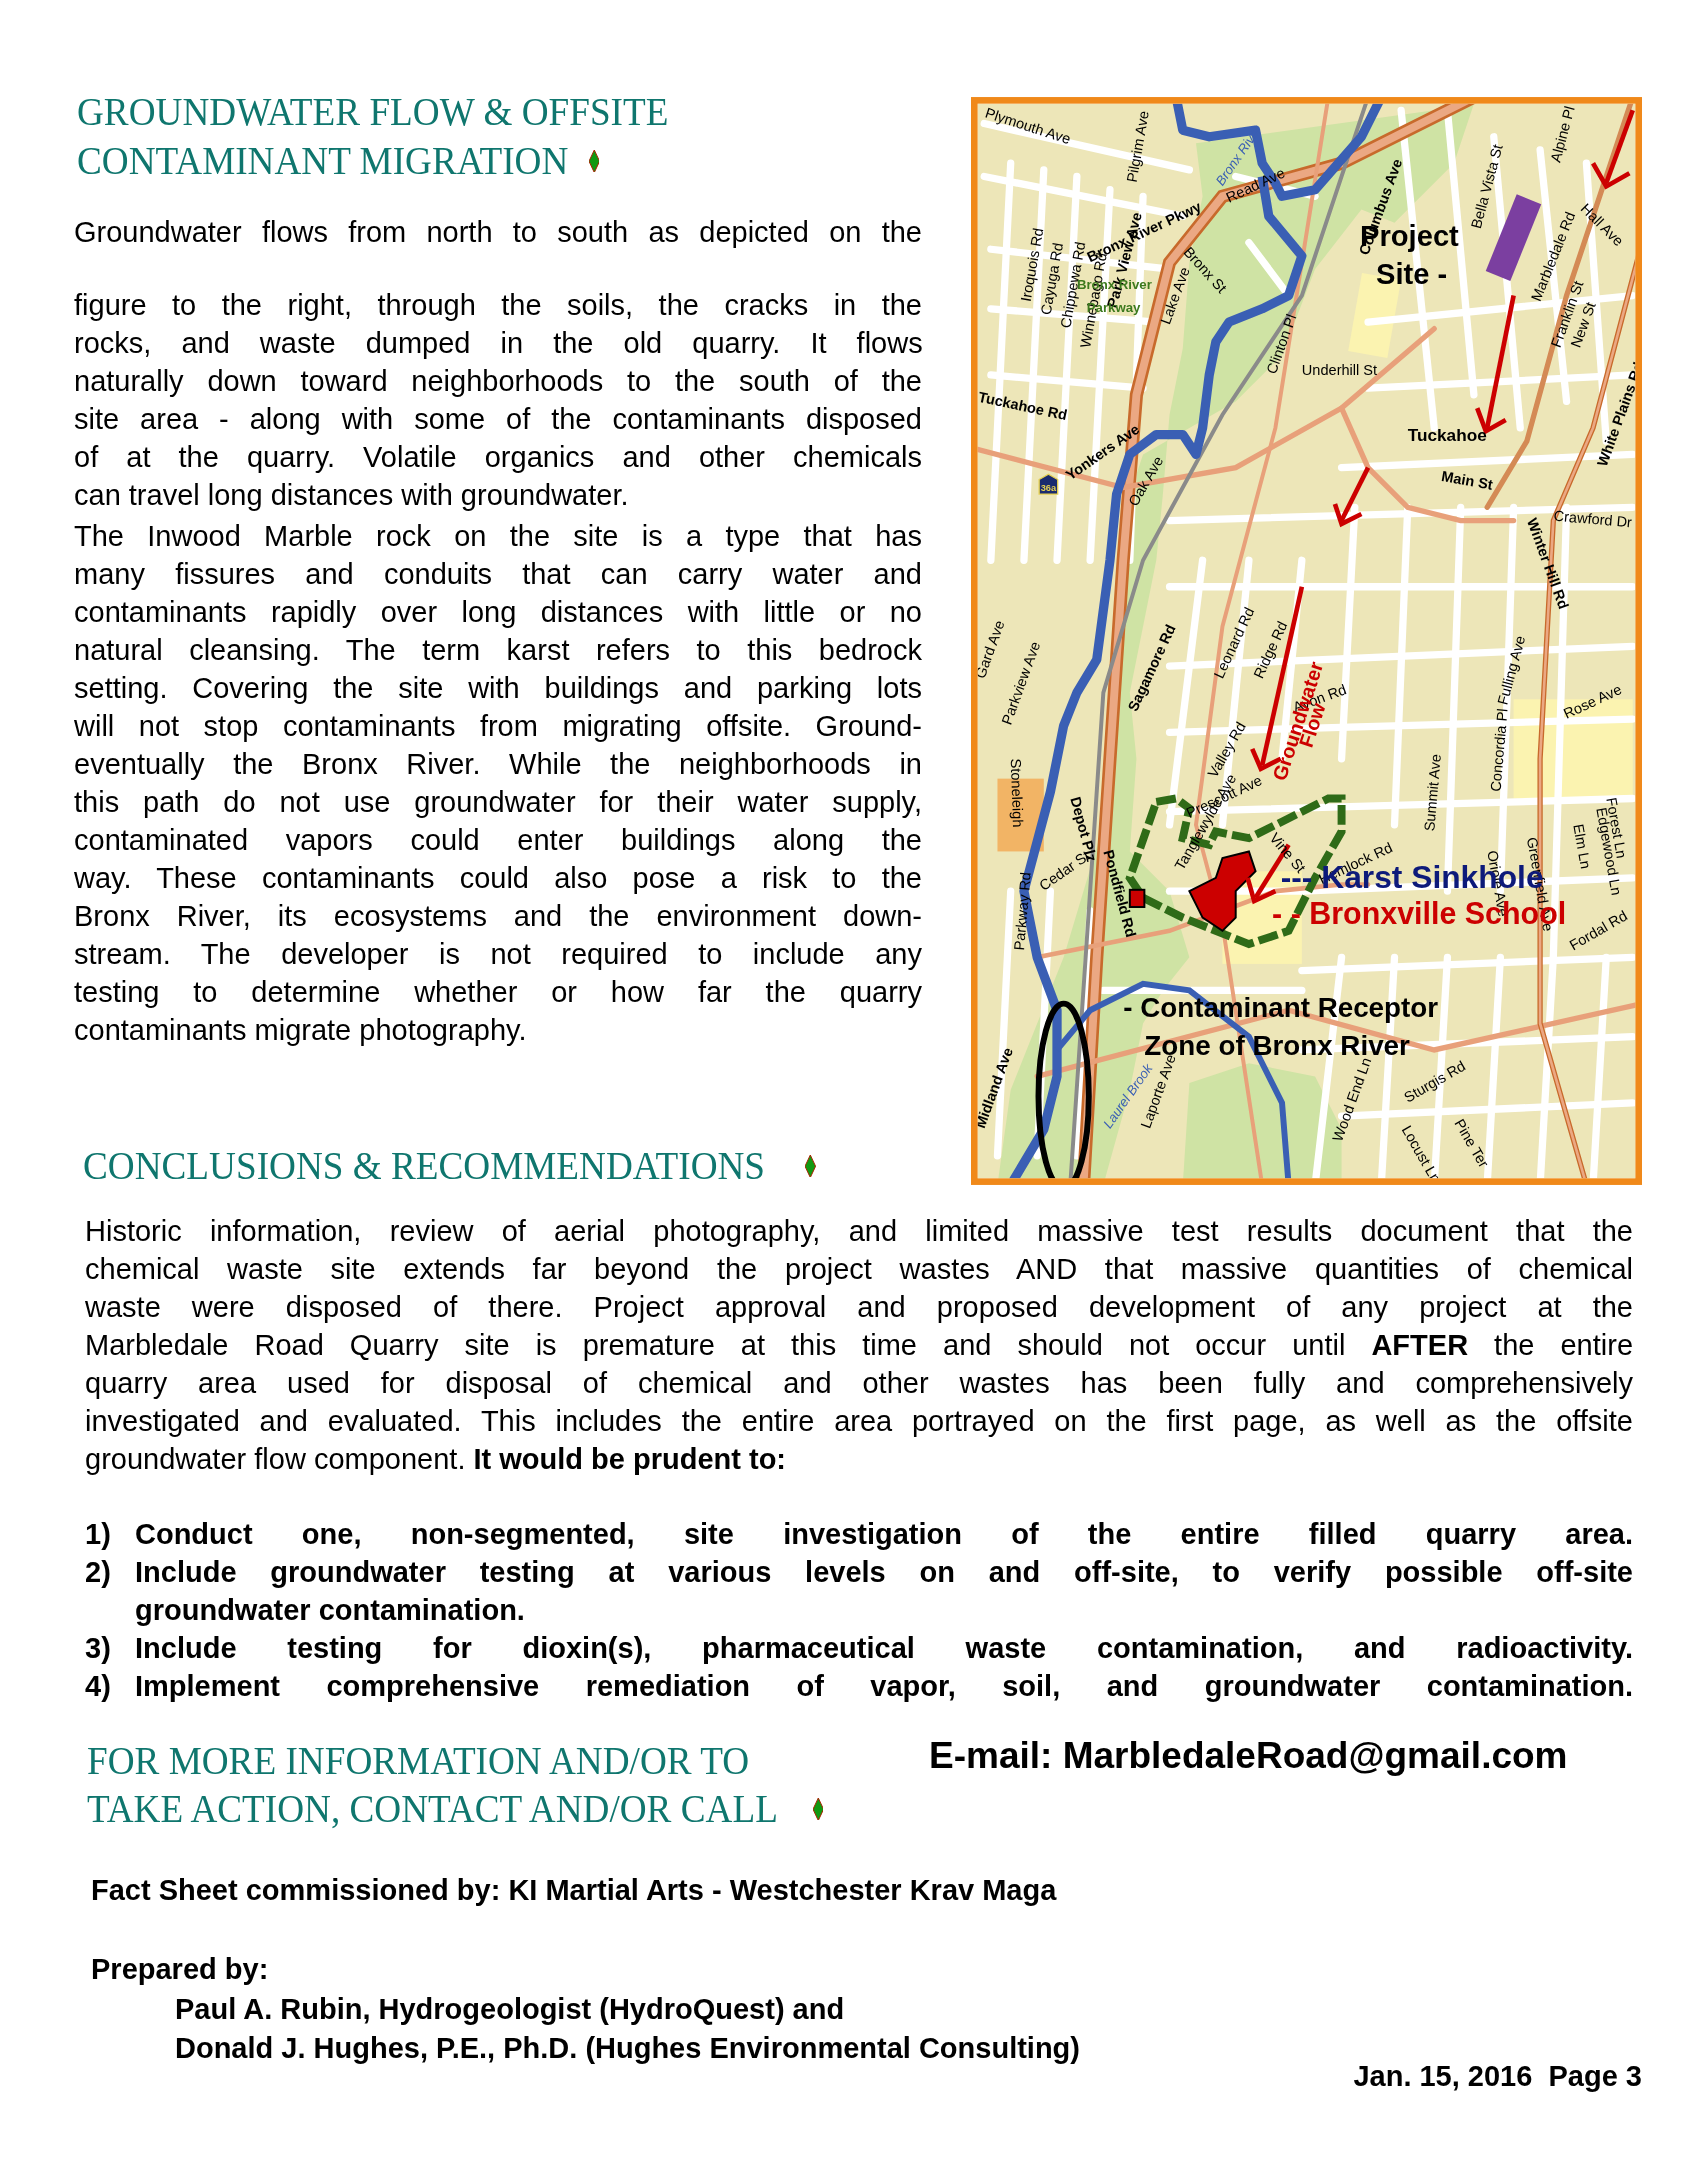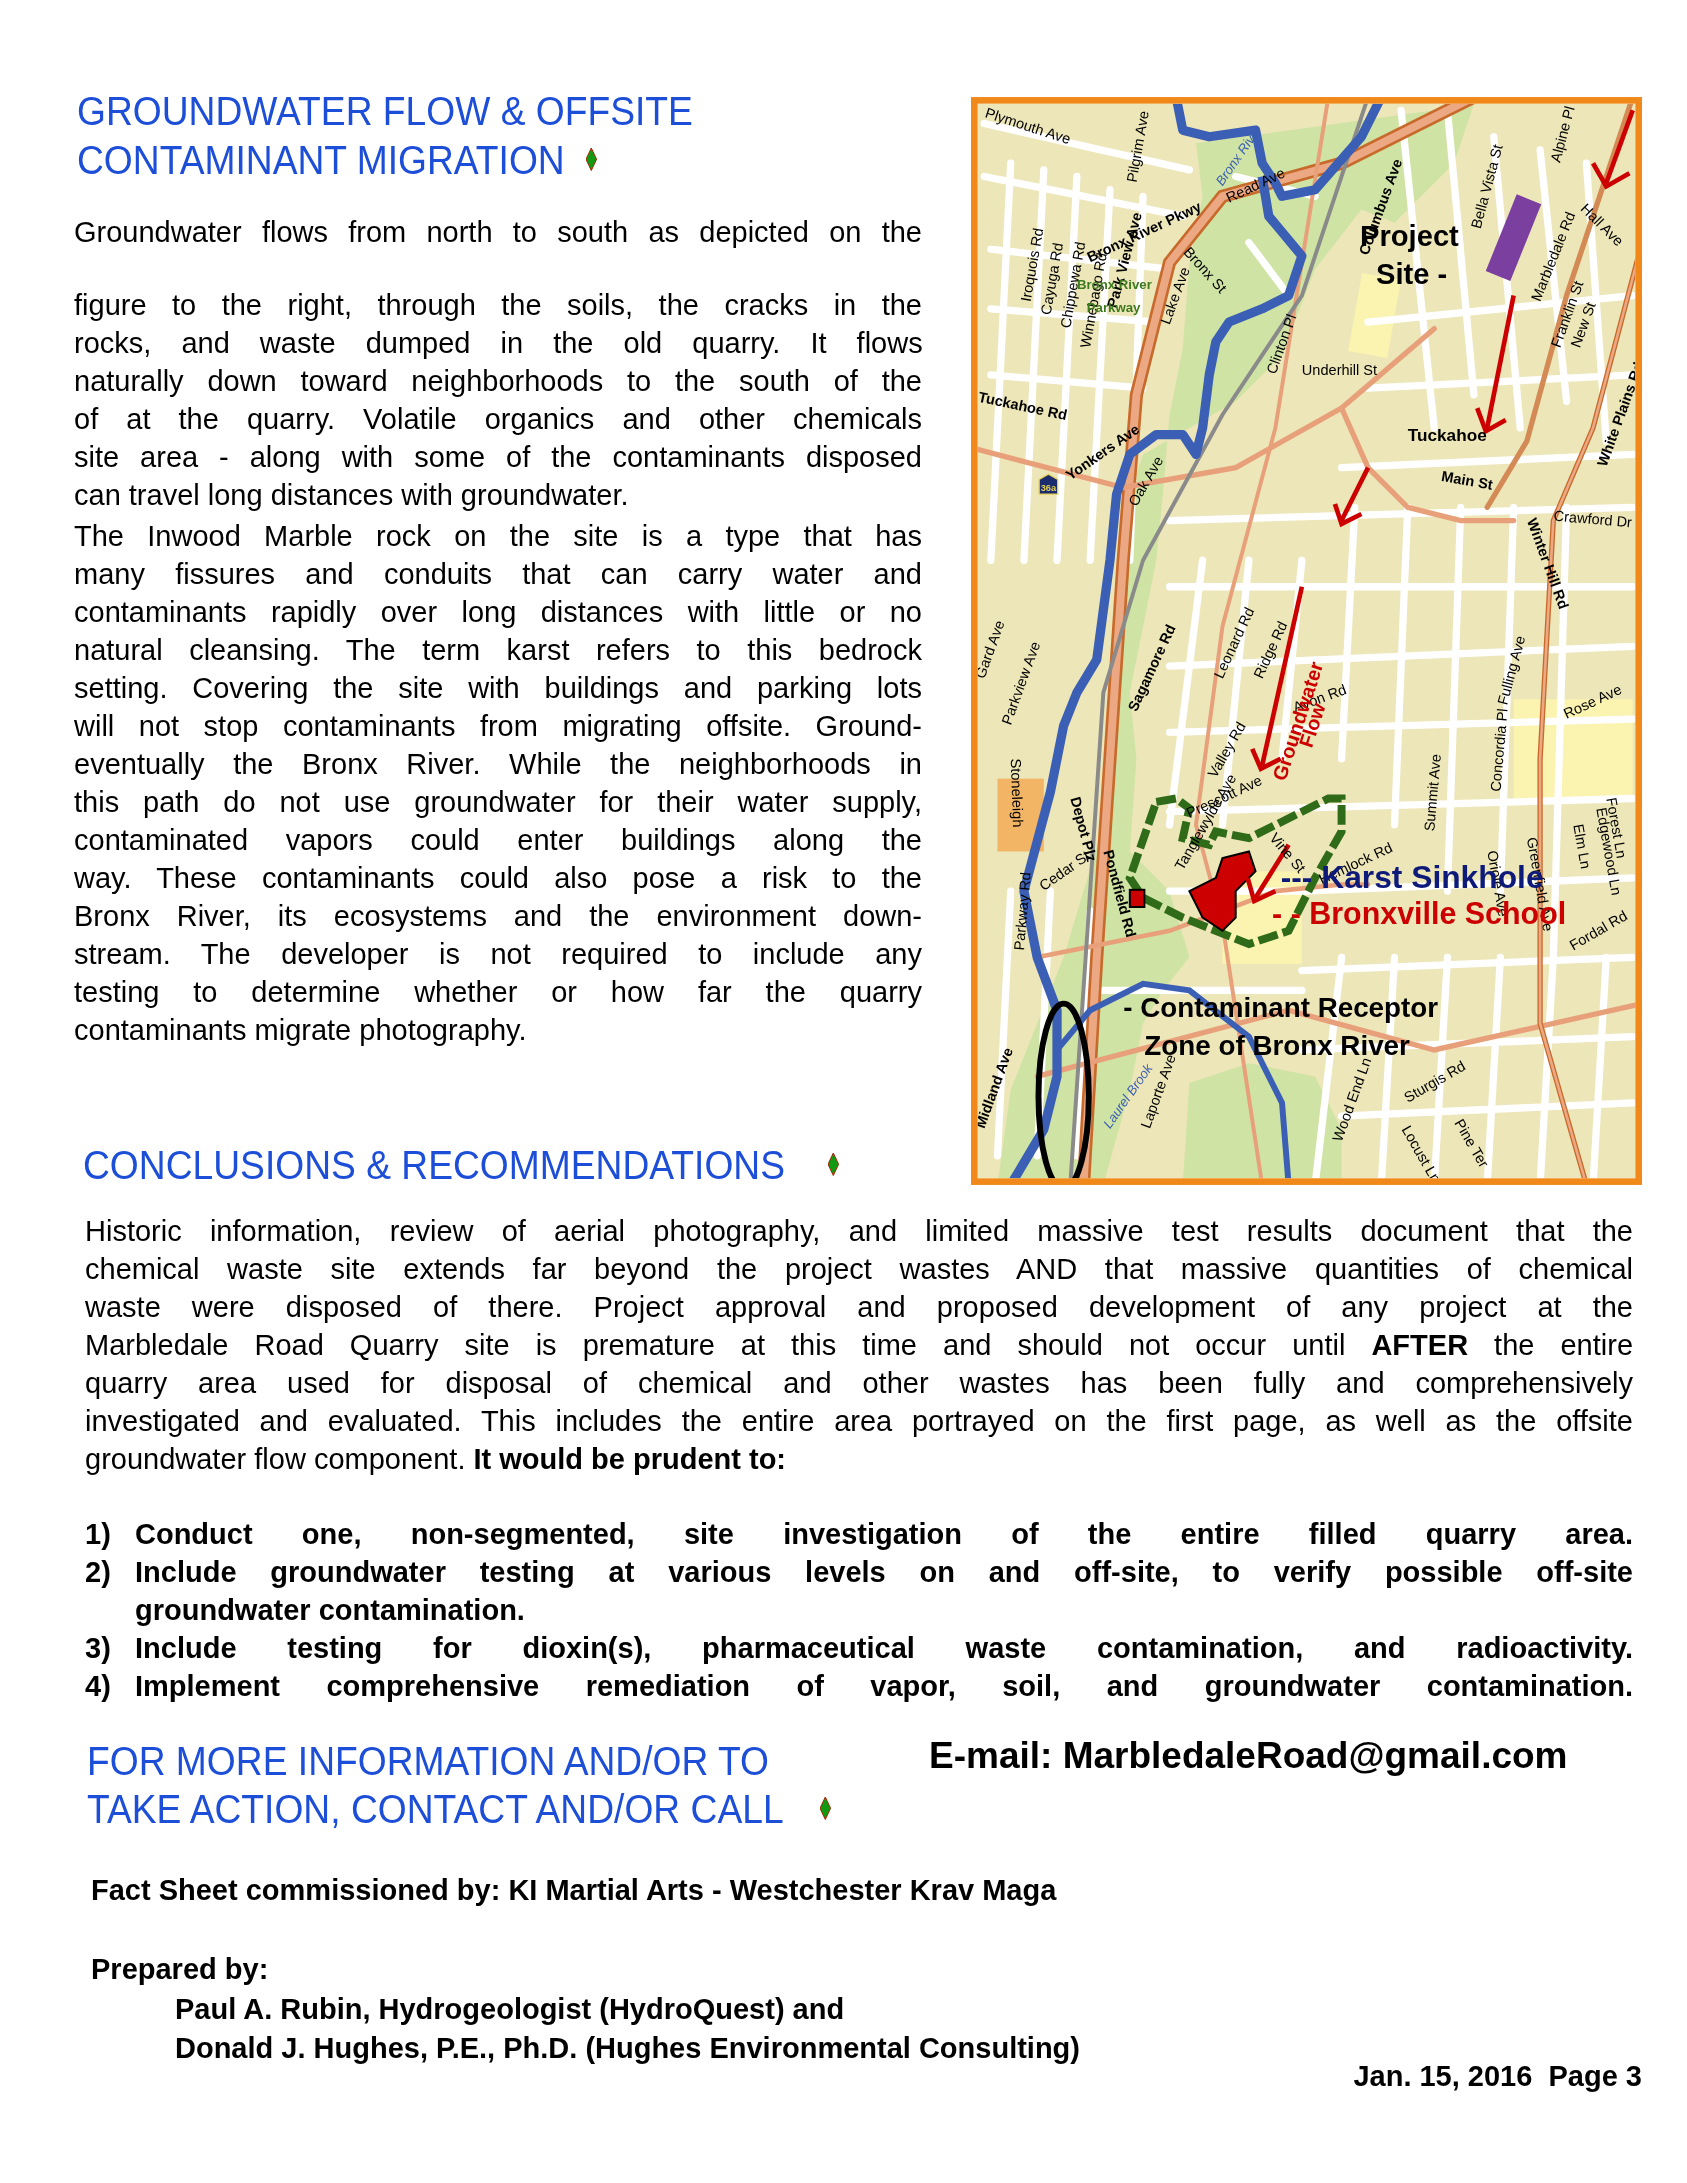--- a/index.html
+++ b/index.html
@@ -1,17 +1,17 @@
 <!DOCTYPE html>
 <html style="font-size:10.6px"><head>
 <meta charset="utf-8">
 <style>
   html, body { margin: 0; padding: 0; background: #ffffff; }
   body { width: 1687px; height: 2183px; position: relative; overflow: hidden; font-family: "Liberation Sans", sans-serif; color: #000; }
-  .heading { position: absolute; font-family: Liberation Sans, sans-serif; color: #1d4ed8; font-weight: normal; letter-spacing: 0px; transform-origin: left top; }
+  .heading { position: absolute; font-family: Liberation Serif, serif; color: #0f766e; font-weight: normal; letter-spacing: 0px; transform-origin: left top; }
   .diamond { display: inline-block; width: 10.6px; height: 22.5px; vertical-align: middle; margin-left: 17px; }
   .para { position: absolute; font-size: 29px; line-height: 38px; text-align: justify; text-align-last: left; }
   .para span.line { display: block; text-align: justify; text-align-last: justify; white-space: nowrap; }
   .para span.line.last { text-align-last: left; }
   .list { position: absolute; font-size: 29px; font-weight: bold; line-height: 38px; }
   .list .li { display: block; text-align-last: justify; white-space: nowrap; }
   .list .li.cont { padding-left: 50px; text-align-last: left; }
   .contact { position: absolute; font-weight: bold; font-size: 37px; line-height: 48px; }
   .foot { position: absolute; font-weight: bold; font-size: 29px; line-height: 40px; }
   #map { position: absolute; left: 971px; top: 97px; width: 671px; height: 1088px; }
@@ -28,22 +28,22 @@
         <polygon points="8,0 16,17 8,34 0,17" fill="#119911" stroke="#aa2200" stroke-width="1.5"></polygon>
       </svg>
   </div>
 </div>
 
 <div class="para" style="left:74px; top:213px; width:848px;" id="p1">
     <span class="line" style="display: block; word-spacing: 12px;">Groundwater flows from north to south as depicted on the</span>
     <span class="line" style="display: block; word-spacing: 17px; margin-top: 35px;">figure to the right, through the soils, the cracks in the</span>
     <span class="line" style="display: block; word-spacing: 22px;">rocks, and waste dumped in the old quarry. It flows</span>
     <span class="line" style="display: block; word-spacing: 15.4px;">naturally down toward neighborhoods to the south of the</span>
+    <span class="line" style="display: block; word-spacing: 12.6px;">site area - along with some of the contaminants disposed</span>
     <span class="line" style="display: block; word-spacing: 19.7px;">of at the quarry. Volatile organics and other chemicals</span>
-    <span class="line" style="display: block; word-spacing: 12.6px;">site area - along with some of the contaminants disposed</span>
     <span class="line last">can travel long distances with groundwater.</span>
   </div>
 <div class="para" style="left:74px; top:517px; width:848px;" id="p2">
     <span class="line" style="display: block; word-spacing: 15px;">The Inwood Marble rock on the site is a type that has</span>
     <span class="line" style="display: block; word-spacing: 22px;">many fissures and conduits that can carry water and</span>
     <span class="line" style="display: block; word-spacing: 16px;">contaminants rapidly over long distances with little or no</span>
     <span class="line" style="display: block; word-spacing: 18px;">natural cleansing. The term karst refers to this bedrock</span>
     <span class="line" style="display: block; word-spacing: 16.4px;">setting. Covering the site with buildings and parking lots</span>
     <span class="line" style="display: block; word-spacing: 16px;">will not stop contaminants from migrating offsite. Ground-</span>
     <span class="line" style="display: block; word-spacing: 20px;">eventually the Bronx River. While the neighborhoods in</span>

